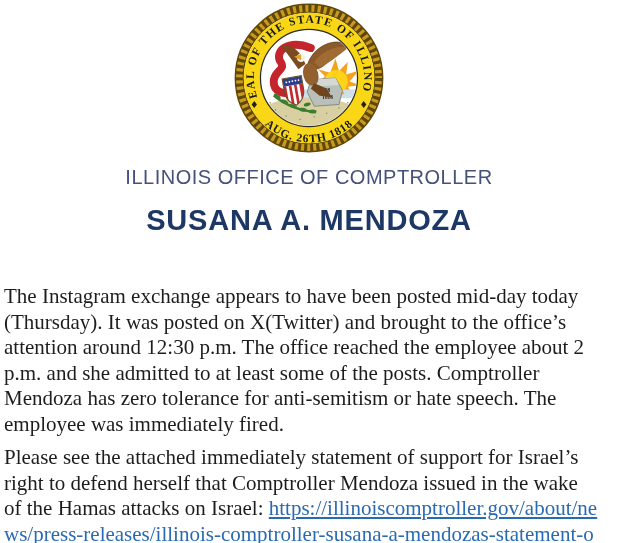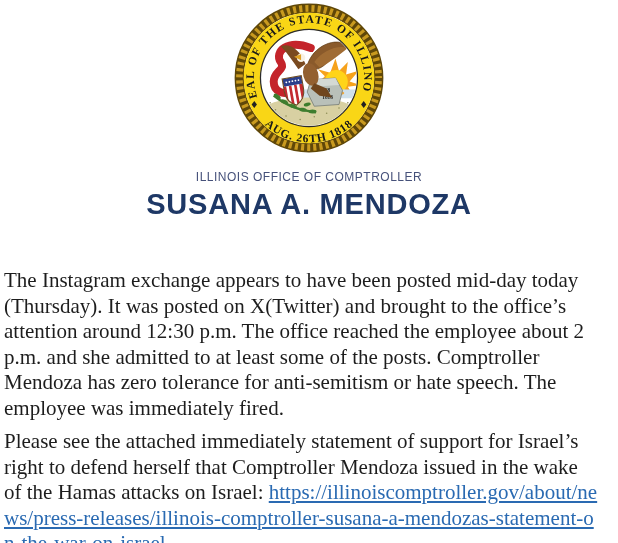--- a/index.html
+++ b/index.html
@@ -13,27 +13,27 @@
 
   .masthead { text-align: center; }
   .seal {
     display: block;
     margin: 3px auto 0;
     width: 150px; height: 150px;
   }
   .office-line {
     margin-top: 13px;
     font-family: "Liberation Sans", sans-serif;
-    font-size: 12px;
+    font-size: 20px;
     letter-spacing: 0.5px;
     color: var(--office-line, #46517a);
     line-height: 23px;
   }
   .name-line {
-    margin-top: 1px;
+    margin-top: 17px;
     font-family: "Liberation Sans", sans-serif;
     font-size: 29px;
     font-weight: bold;
     letter-spacing: 0.8px;
     color: var(--name-line, #1e3866);
     line-height: 29px;
   }
 
   .statement {
     margin-top: 49px;

